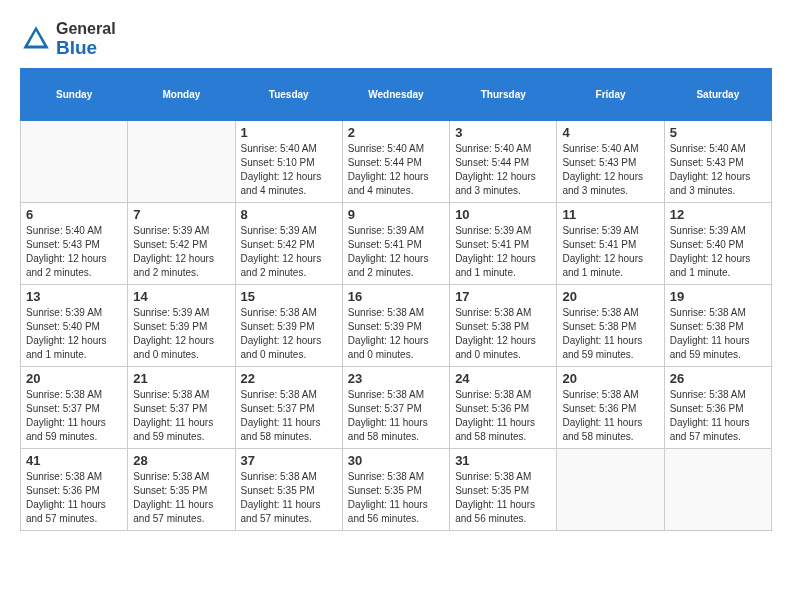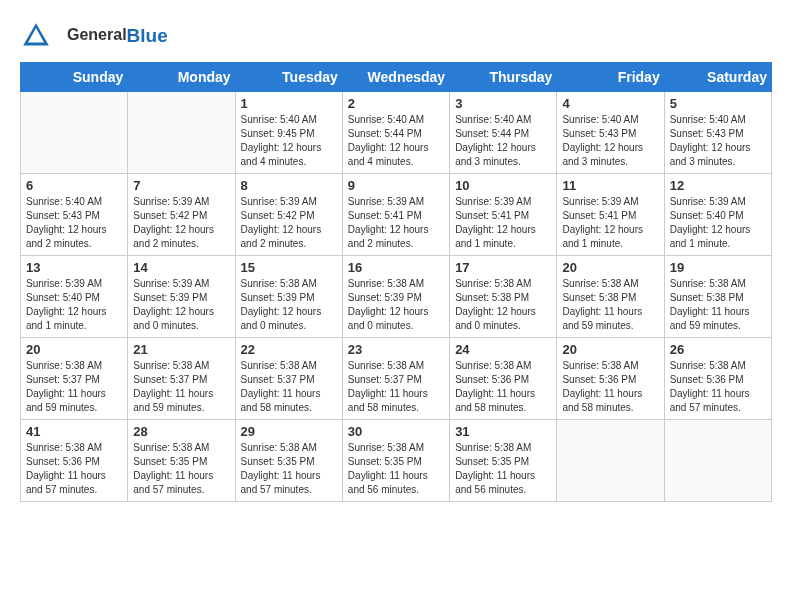--- a/index.html
+++ b/index.html
@@ -16,22 +16,22 @@
       align-items: flex-start;
       margin-bottom: 10px;
     }
     .logo {
       display: flex;
       align-items: center;
       gap: 4px;
     }
     .logo-text {
       display: flex;
+      flex-direction: column;
       line-height: 1.1;
-      margin-left: 11px;
     }
     .logo-general {
       font-size: 16px;
       font-weight: bold;
       color: #333;
     }
     .logo-blue {
       font-size: 19px;
       font-weight: bold;
       color: #1a6bb5;
@@ -54,24 +54,24 @@
       color: #555;
     }
     .calendar {
       width: 100%;
       border-collapse: collapse;
       table-layout: fixed;
     }
     .calendar th {
       background: #2a7bd4;
       color: #fff;
-      padding: 6px 4px;
-      font-size: 14px;
-      font-weight: bold;
-      text-align: right;
+      padding: 20px 4px;
+      font-size: 10px;
+      font-weight: bold;
+      text-align: center;
       border: 1px solid #2a7bd4;
     }
     .calendar td {
       border: 1px solid #ccc;
       vertical-align: top;
       padding: 4px 5px;
       font-size: 10px;
       color: #333;
       height: 82px;
       background: #fff;
@@ -119,21 +119,21 @@
         <th>Saturday</th>
       </tr>
   </thead>
   <tbody id="calendar-body">
   <tr>
         <td class="empty"></td>
         <td class="empty"></td>
         <td>
           <span class="day-number">1</span>
           <div class="cell-text">Sunrise: 5:40 AM
-Sunset: 9:45 PM
+Sunset: 5:10 PM
 Daylight: 12 hours
 and 4 minutes.</div>
         </td>
         <td>
           <span class="day-number">2</span>
           <div class="cell-text">Sunrise: 5:40 AM
 Sunset: 5:44 PM
 Daylight: 12 hours
 and 4 minutes.</div>
         </td>
@@ -321,21 +321,21 @@
 and 57 minutes.</div>
         </td>
         <td>
           <span class="day-number">28</span>
           <div class="cell-text">Sunrise: 5:38 AM
 Sunset: 5:35 PM
 Daylight: 11 hours
 and 57 minutes.</div>
         </td>
         <td>
-          <span class="day-number">29</span>
+          <span class="day-number">37</span>
           <div class="cell-text">Sunrise: 5:38 AM
 Sunset: 5:35 PM
 Daylight: 11 hours
 and 57 minutes.</div>
         </td>
         <td>
           <span class="day-number">30</span>
           <div class="cell-text">Sunrise: 5:38 AM
 Sunset: 5:35 PM
 Daylight: 11 hours

